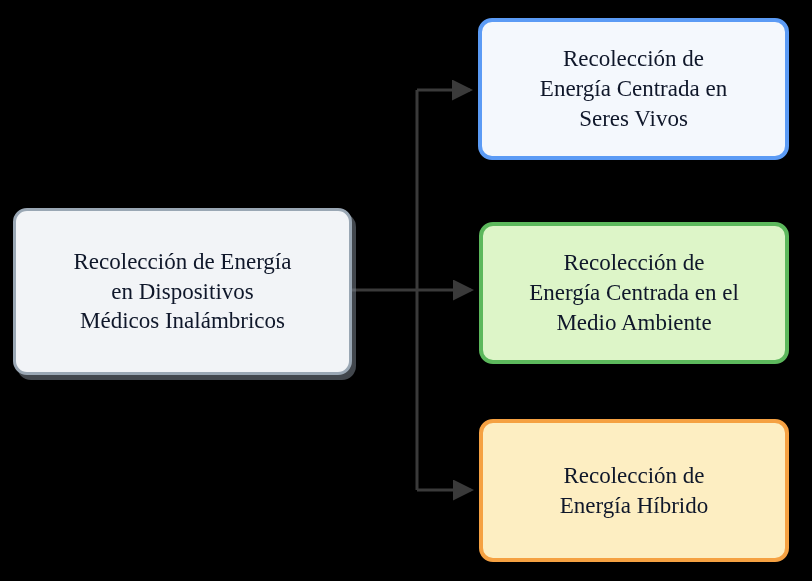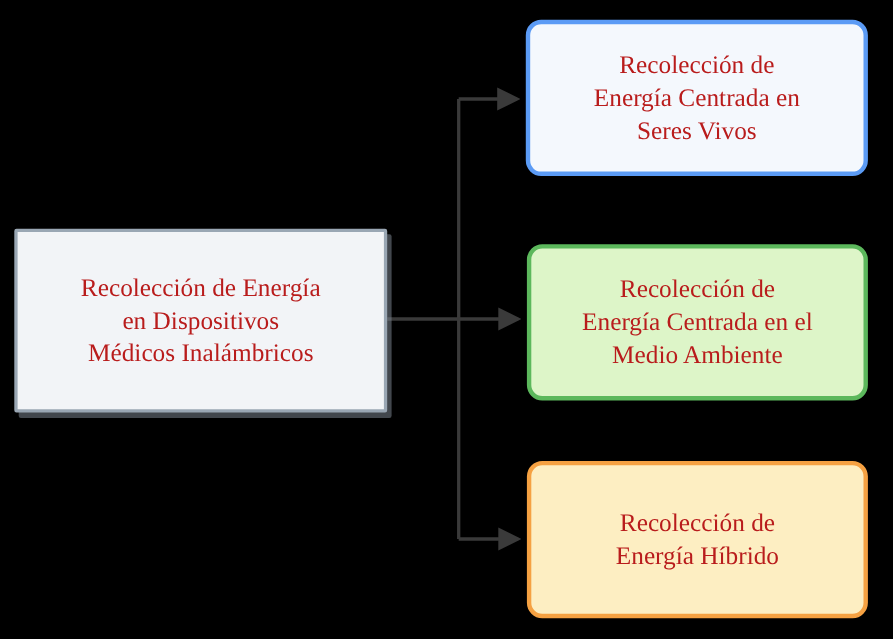--- a/index.html
+++ b/index.html
@@ -27,40 +27,40 @@
     pointer-events: none;
   }
   .node {
     position: absolute;
     box-sizing: border-box;
     display: flex;
     align-items: center;
     justify-content: center;
     text-align: center;
     border-style: solid;
-    color: #b91c1c;
+    color: #0f172a;
     line-height: 1.30;
     -webkit-font-smoothing: antialiased;
   }
   .node .label {
     display: block;
     width: 100%;
     padding: 0 6px;
     white-space: pre-line;
   }
 
   
   #node-root {
     left: 13px;
     top: 208px;
     width: 339px;
     height: 167px;
     border-width: 3px;
     border-color: #9aa7b4;
-    border-radius: 2px;
+    border-radius: 14px;
     background: #f2f4f7;
     font-size: 23px;
     box-shadow: 4px 5px 0 0 rgba(120,130,140,0.55);
   }
 
   
   #node-bio {
     left: 478px;
     top: 18px;
     width: 311px;

